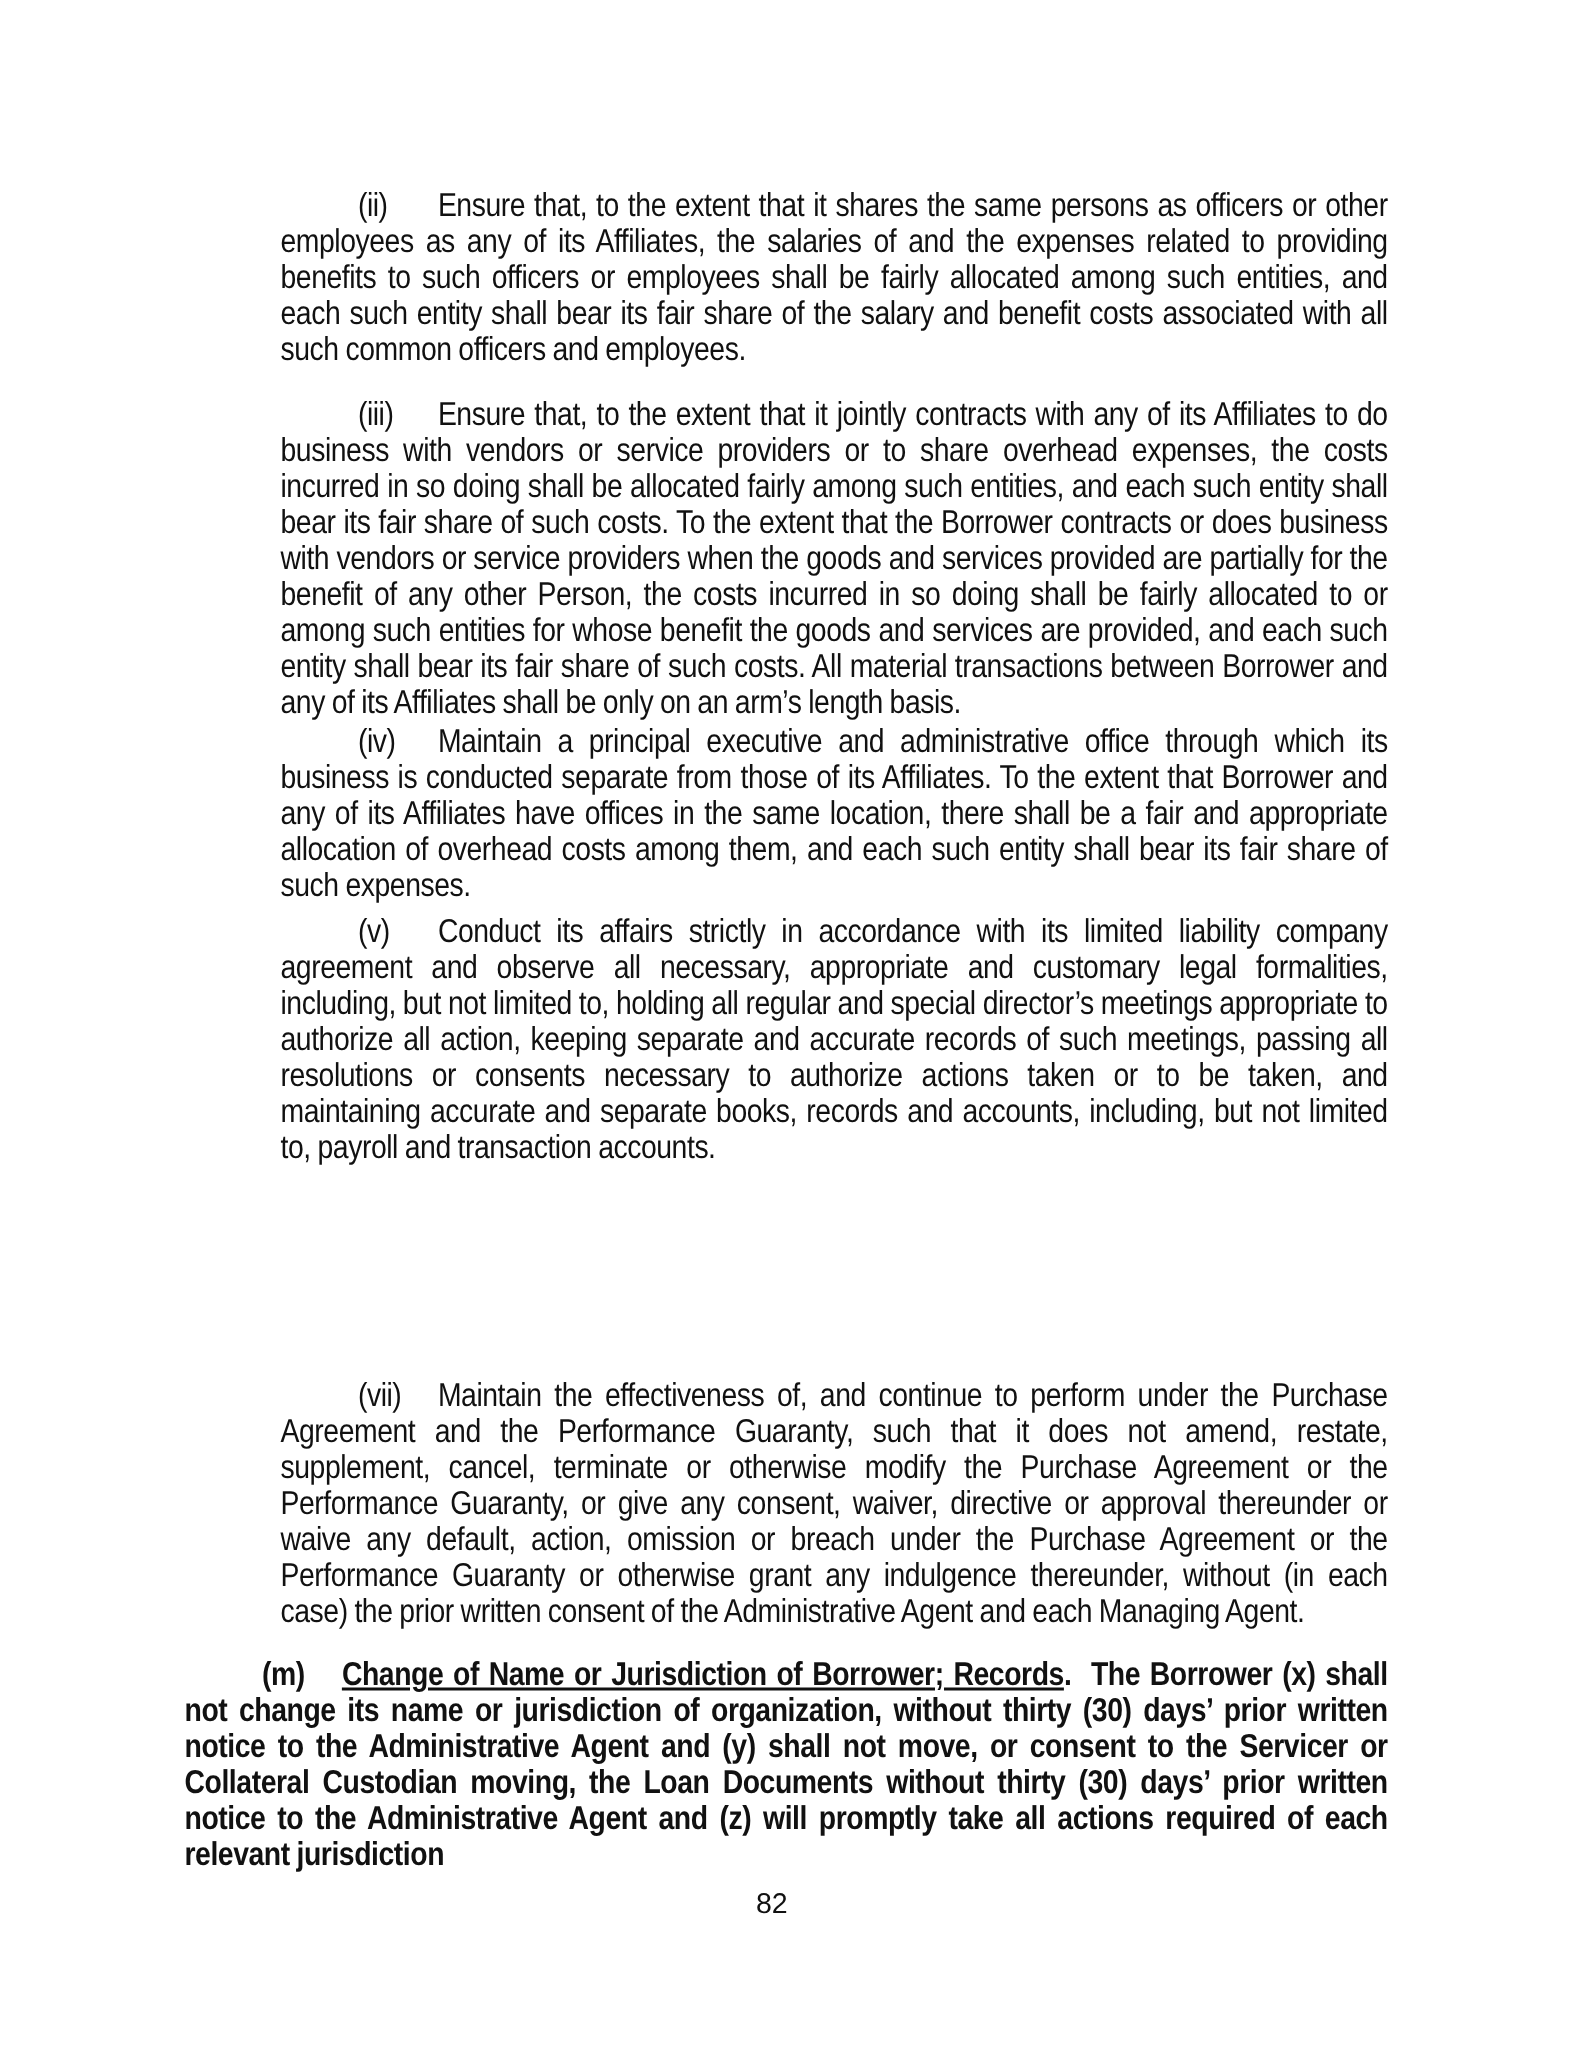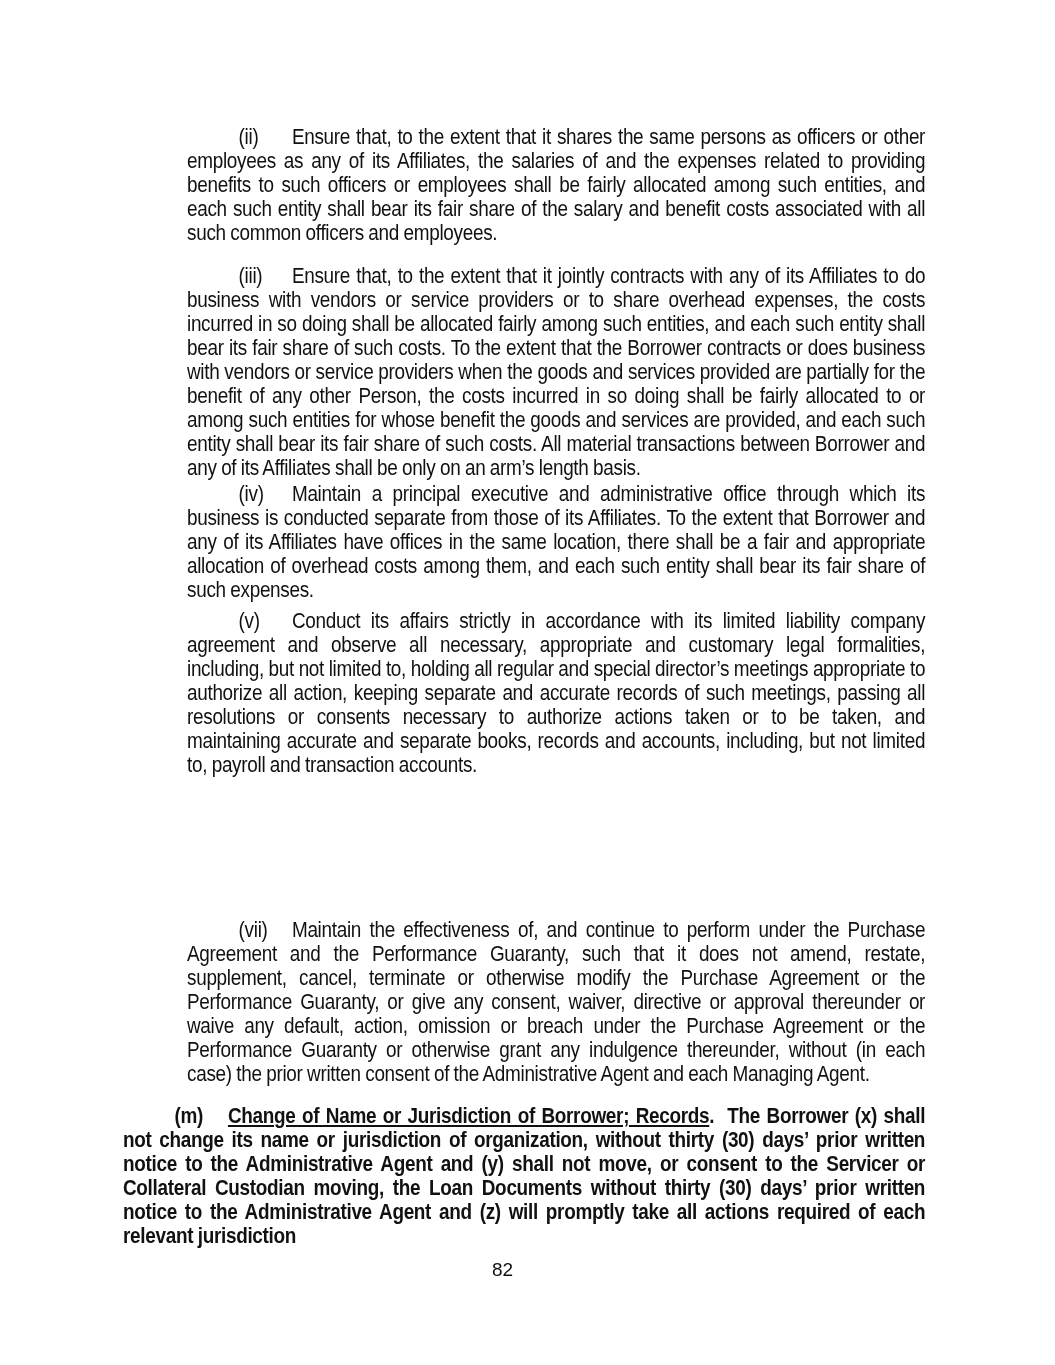--- a/index.html
+++ b/index.html
@@ -54,20 +54,21 @@
       text-underline-offset: 2px;
     }
     .page-number {
       position: absolute;
       top: 1258px;
       left: 0;
       width: 1005px;
       text-align: center;
       font-size: 19px;
       line-height: 24px;
+      padding-left: 12px;
     }
     #p-ii  { top: 125px; }
     #p-iii { top: 264px; }
     #p-iv  { top: 482px; }
     #p-v   { top: 609px; }
     #p-vi  { top: 825px; }
     #p-vii { top: 918px; }
     #p-m   { top: 1104px; }
   </style>
 </head>

